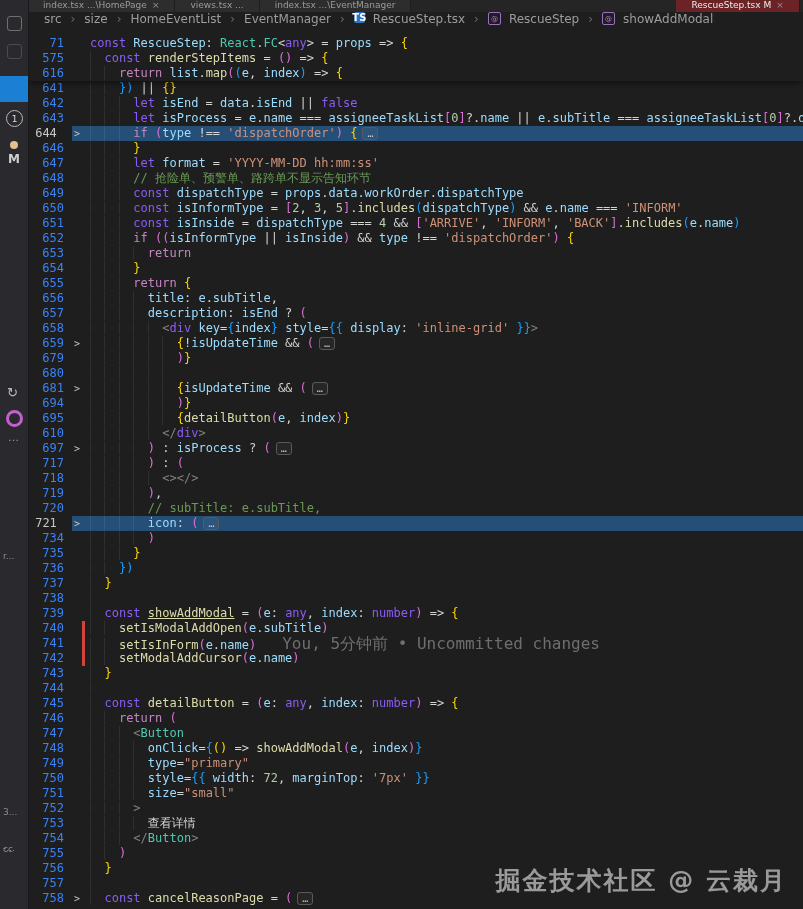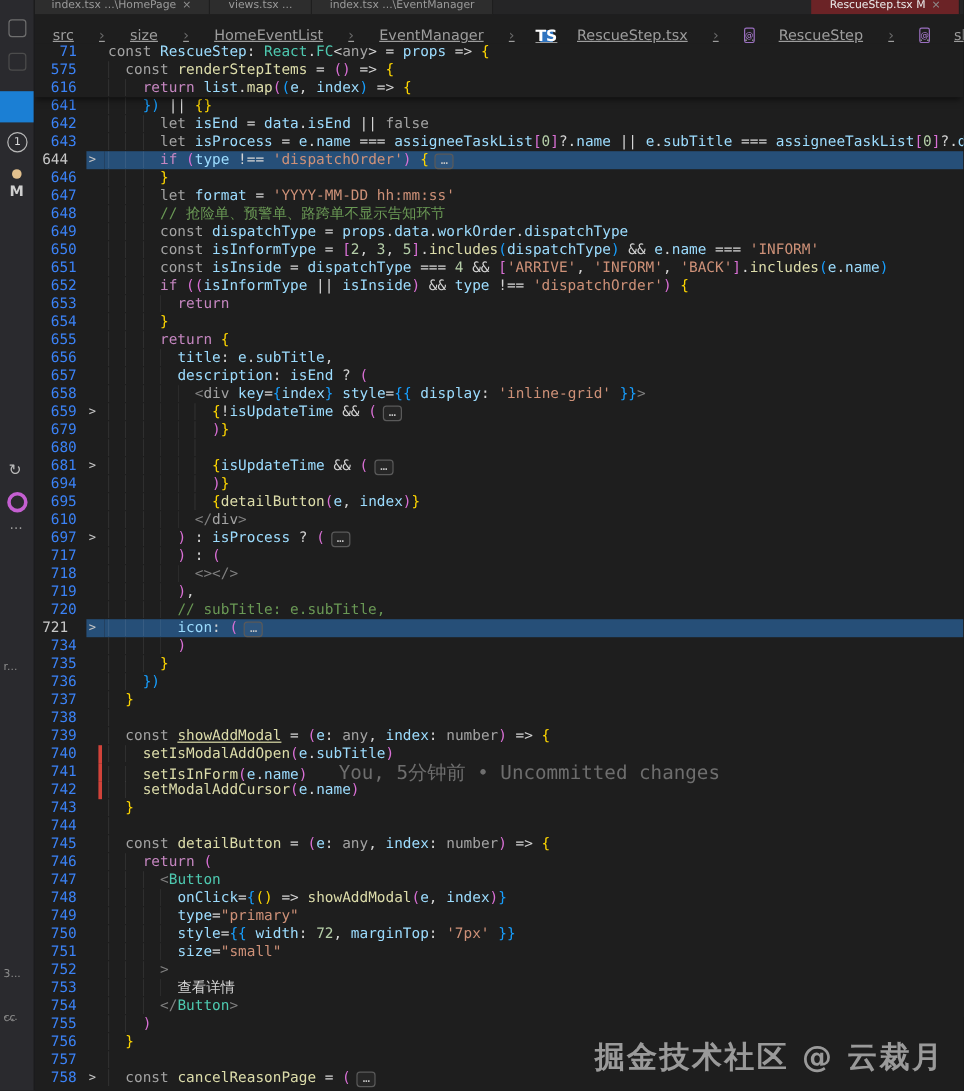--- a/index.html
+++ b/index.html
@@ -22,43 +22,43 @@
   .sb-l0{top:551px;} .sb-l1{top:807px;} .sb-l2{top:843px;} .sb-l3{top:844px;}
 
   
   .main{position:absolute;left:28px;top:0;right:0;height:909px;display:flex;flex-direction:column;}
 
   .tabbar{height:12px;flex:0 0 12px;background:#252526;display:flex;overflow:hidden;align-items:stretch;}
   .tab{display:flex;align-items:flex-start;gap:5px;padding:0 15px;font-size:9px;color:#9a9a9a;background:#2d2d2d;border-right:1px solid #1e1e1e;white-space:nowrap;}
   .tab.active{background:#6b2326;color:#ececec;margin-left:265px;}
   .tab-close{color:#8f8f8f;font-size:9px;}
 
-  .breadcrumb{height:24px;flex:0 0 24px;background:#1e1e1e;display:flex;align-items:flex-end;padding-left:16px;gap:20px;font-size:12px;color:#9d9d9d;white-space:nowrap;text-decoration:underline;}
+  .breadcrumb{height:24px;flex:0 0 24px;background:#1e1e1e;display:flex;align-items:flex-start;padding-left:16px;gap:8px;font-size:12px;color:#9d9d9d;white-space:nowrap;}
   .bc-item{cursor:default;}
   .bc-sep{color:#6a6a6a;font-size:12px;margin:0 1px;}
-  .file-icon{width:11px;height:11px;border-radius:2px;background:#2f74c0;color:#ffffff;font-size:13px;font-weight:bold;display:flex;align-items:center;justify-content:center;}
+  .file-icon{width:11px;height:11px;border-radius:2px;background:#2f74c0;color:#ffffff;font-size:10px;font-weight:bold;display:flex;align-items:center;justify-content:center;}
   .sym-icon{width:11px;height:11px;border:1px solid #9a6fc0;border-radius:2px;color:#b180d7;font-size:7px;display:flex;align-items:center;justify-content:center;}
 
   .editor{flex:1 1 auto;position:relative;overflow:hidden;background:#1e1e1e;}
   #sticky{position:relative;z-index:3;background:#1e1e1e;box-shadow:0 4px 5px -2px rgba(0,0,0,0.5);}
 
   
   .cl{display:flex;height:15px;line-height:15px;font-family:"DejaVu Sans Mono",monospace;font-size:12px;white-space:pre;}
   .num{flex:0 0 44px;box-sizing:border-box;text-align:right;padding-right:8px;color:#3b82f6;}
   .hl .num{color:#c8c8c8;text-align:center;}
   .fold{flex:0 0 15px;position:relative;font-size:10px;color:#c5c5c5;}
   .fold.mod::after{content:"";position:absolute;right:2px;top:0;bottom:0;width:3px;background:#d2433a;}
   .chev{position:absolute;left:2px;top:0;}
   .code{flex:1 1 auto;color:#d4d4d4;padding-left:3px;}
   .hl .code,.hl .fold{background:#264f78;}
   .ig{box-shadow:inset 1px 0 0 rgba(255,255,255,0.08);}
   .ellip{display:inline-block;border:1px solid #5a5a5a;border-radius:3px;padding:0 4px;margin-left:5px;color:#c5c5c5;font-size:10px;line-height:11px;background:rgba(255,255,255,0.04);}
   .blame{color:#6e6e6e;margin-left:26px;font-size:16px;}
 
-  .tk-k{color:#a3a3a3;} .tk-c{color:#c586c0;} .tk-v{color:#9cdcfe;} .tk-f{color:#dcdcaa;}
+  .tk-k{color:#8b5cf6;} .tk-c{color:#c586c0;} .tk-v{color:#9cdcfe;} .tk-f{color:#dcdcaa;}
   .tk-s{color:#ce9178;} .tk-n{color:#b5cea8;} .tk-m{color:#6a9955;} .tk-t{color:#4ec9b0;}
   .tk-o{color:#d4d4d4;} .tk-g{color:#808080;} .tk-p1{color:#ffd700;} .tk-p2{color:#da70d6;}
   .tk-p3{color:#179fff;} .tk-u{text-decoration:underline;}
 
   .watermark{position:absolute;right:16px;bottom:12px;z-index:5;font-size:25px;font-weight:bold;letter-spacing:2px;color:rgba(185,185,185,0.8);pointer-events:none;font-family:"DejaVu Sans",sans-serif;}
 </style>
 </head>
 <body>
 
 <div class="app">

